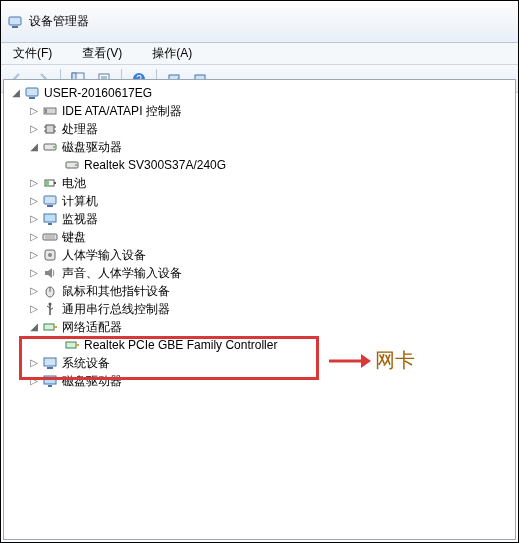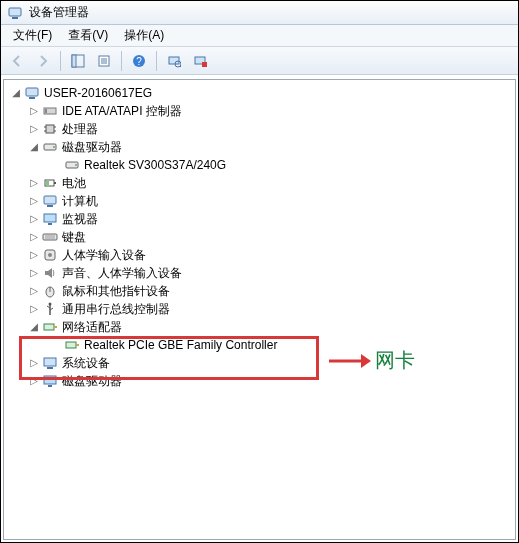--- a/index.html
+++ b/index.html
@@ -10,33 +10,33 @@
     background: #fff;
     width: 519px;
     height: 543px;
     border: 1px solid #000;
     overflow: hidden;
     position: relative;
   }
   .titlebar {
     background: linear-gradient(#fdfdfd, #e8eff7);
     border-bottom: 1px solid #b8c7d8;
-    height: 24px;
+    height: 42px;
     display: flex;
     align-items: center;
     padding: 0 6px;
     gap: 6px;
   }
   .titlebar .title-icon svg { display:block; }
   .menubar {
     height: 22px;
     display: flex;
     align-items: center;
     padding: 0 4px;
-    gap: 0;
+    gap: 14px;
     border-bottom: 1px solid #d0d7e0;
     background: #f5f8fb;
   }
   .menubar .menu-item {
     padding: 2px 8px;
     cursor: default;
   }
   .toolbar {
     height: 28px;
     display:flex;
@@ -90,21 +90,21 @@
   }
   .node-label { cursor:default; }
   .highlight-box {
     position:absolute;
     border:3px solid #d93838;
     pointer-events:none;
   }
   .arrow {
     position:absolute;
     display:flex; align-items:center;
-    color:#15803d;
+    color:#a16207;
     font-weight:bold;
     font-size:20px;
   }
   .arrow-label { font-size:20px; font-weight:normal; margin-left:4px; font-family:"Microsoft YaHei","SimSun"; }
 </style>
 </head>
 <body>
 
 <div class="titlebar">
   <span class="title-icon">

